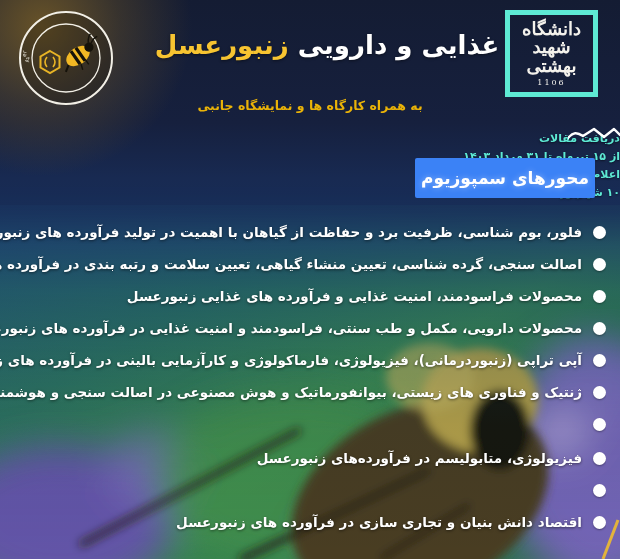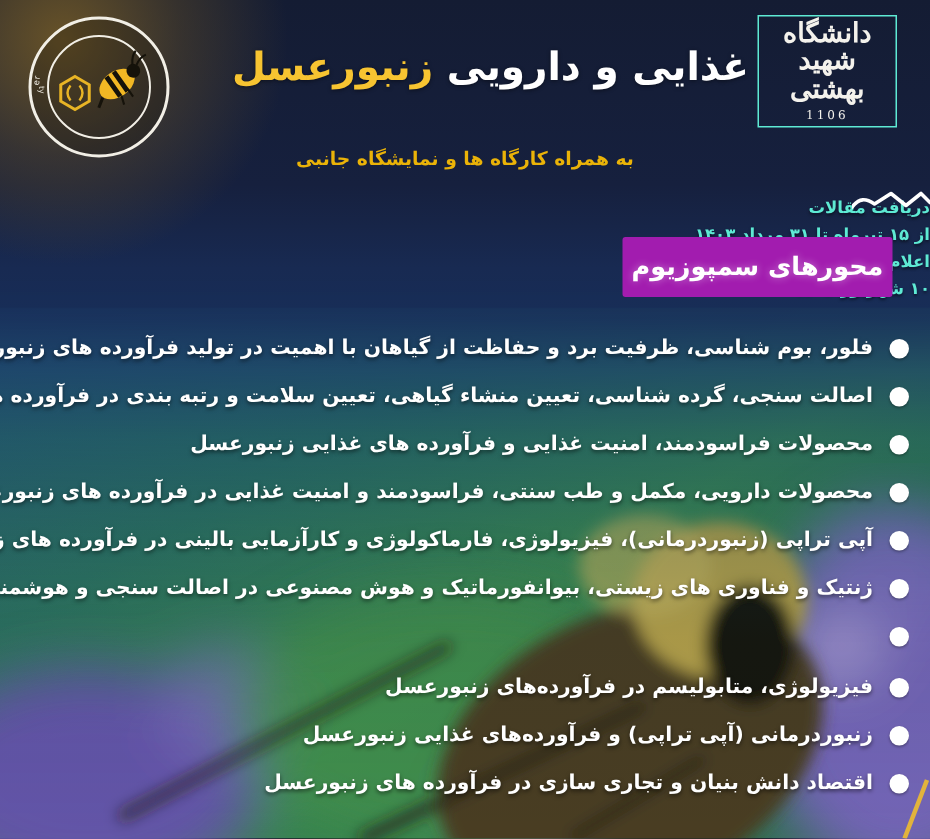--- a/index.html
+++ b/index.html
@@ -24,22 +24,22 @@
         rgba(22,70,100,.45) 52%, rgba(15,60,85,.22) 63%,
         rgba(8,35,55,.08) 76%, rgba(0,0,0,0) 100%);
   }
   .content{position:absolute;inset:0;z-index:3;}
 
   
   .circle-logo{position:absolute;top:6px;left:575px ;left:auto;right:502px;width:104px;height:104px;}
   
   .circle-logo{right:auto;left:14px;}
   .uni-logo{
-    position:absolute;top:10px;left:505px;width:93px;height:75px;
-    border:1px solid #5eead4;box-sizing:border-box;
+    position:absolute;top:10px;left:505px;width:93px;height:87px;
+    border:5px solid #5eead4;box-sizing:border-box;
     display:flex;flex-direction:column;align-items:center;justify-content:center;
     color:#f4f2ec;text-align:center;
     font-family:"DejaVu Serif",serif;
   }
   .uni-logo .uni-line{font-size:18px;font-weight:bold;line-height:1.02;}
   .uni-logo .uni-year{font-size:8px;letter-spacing:2px;margin-top:3px;}
 
   
   .title{position:absolute;top:22px;left:110px;right:110px;text-align:center;color:#fff;}
   .title .l1{font-size:25px;font-weight:bold;text-shadow:0 1px 3px rgba(0,0,0,.45);white-space:nowrap;}
@@ -53,21 +53,21 @@
   
   .dates{
     position:absolute;top:130px;left:0;right:0;text-align:right;
     color:#5eead4;font-size:11px;font-weight:bold;line-height:18px;
     text-shadow:0 1px 2px rgba(0,0,0,.5);
   }
 
   
   .badge{
     position:absolute;top:158px;left:415px;width:180px;height:40px;
-    background:#a21caf;border-radius:2px;
+    background:#3b82f6;border-radius:2px;
     display:flex;align-items:center;justify-content:center;
     color:#fff;font-size:17px;font-weight:bold;
     text-shadow:0 0 6px rgba(255,255,255,.4);
   }
   .wave{position:absolute;top:124px;left:568px;width:52px;height:22px;}
 
   
   .topics{position:absolute;top:216px;left:0;right:14px;overflow:hidden;}
   .topic-row{
     display:flex;align-items:center;height:32px;white-space:nowrap;
@@ -212,21 +212,20 @@
         </div>
       <div class="topic-row">
           <span class="dot"></span>
         </div>
       <div class="topic-row gap">
           <span class="dot"></span>
           <span>فیزیولوژی، متابولیسم در فرآورده‌های زنبورعسل</span>
         </div>
       <div class="topic-row">
           <span class="dot"></span>
-          <span>زنبوردرمانی (آپی تراپی) و فرآورده‌های غذایی زنبورعسل</span>
         </div>
       <div class="topic-row">
           <span class="dot"></span>
           <span>اقتصاد دانش بنیان و تجاری سازی در فرآورده های زنبورعسل</span>
         </div>
     </div>
 
     <svg class="corner-line" viewBox="0 0 24 60">
       <path d="M7 60 L22 21" stroke="#e2b33c" stroke-width="3" fill="none"></path>
     </svg>

